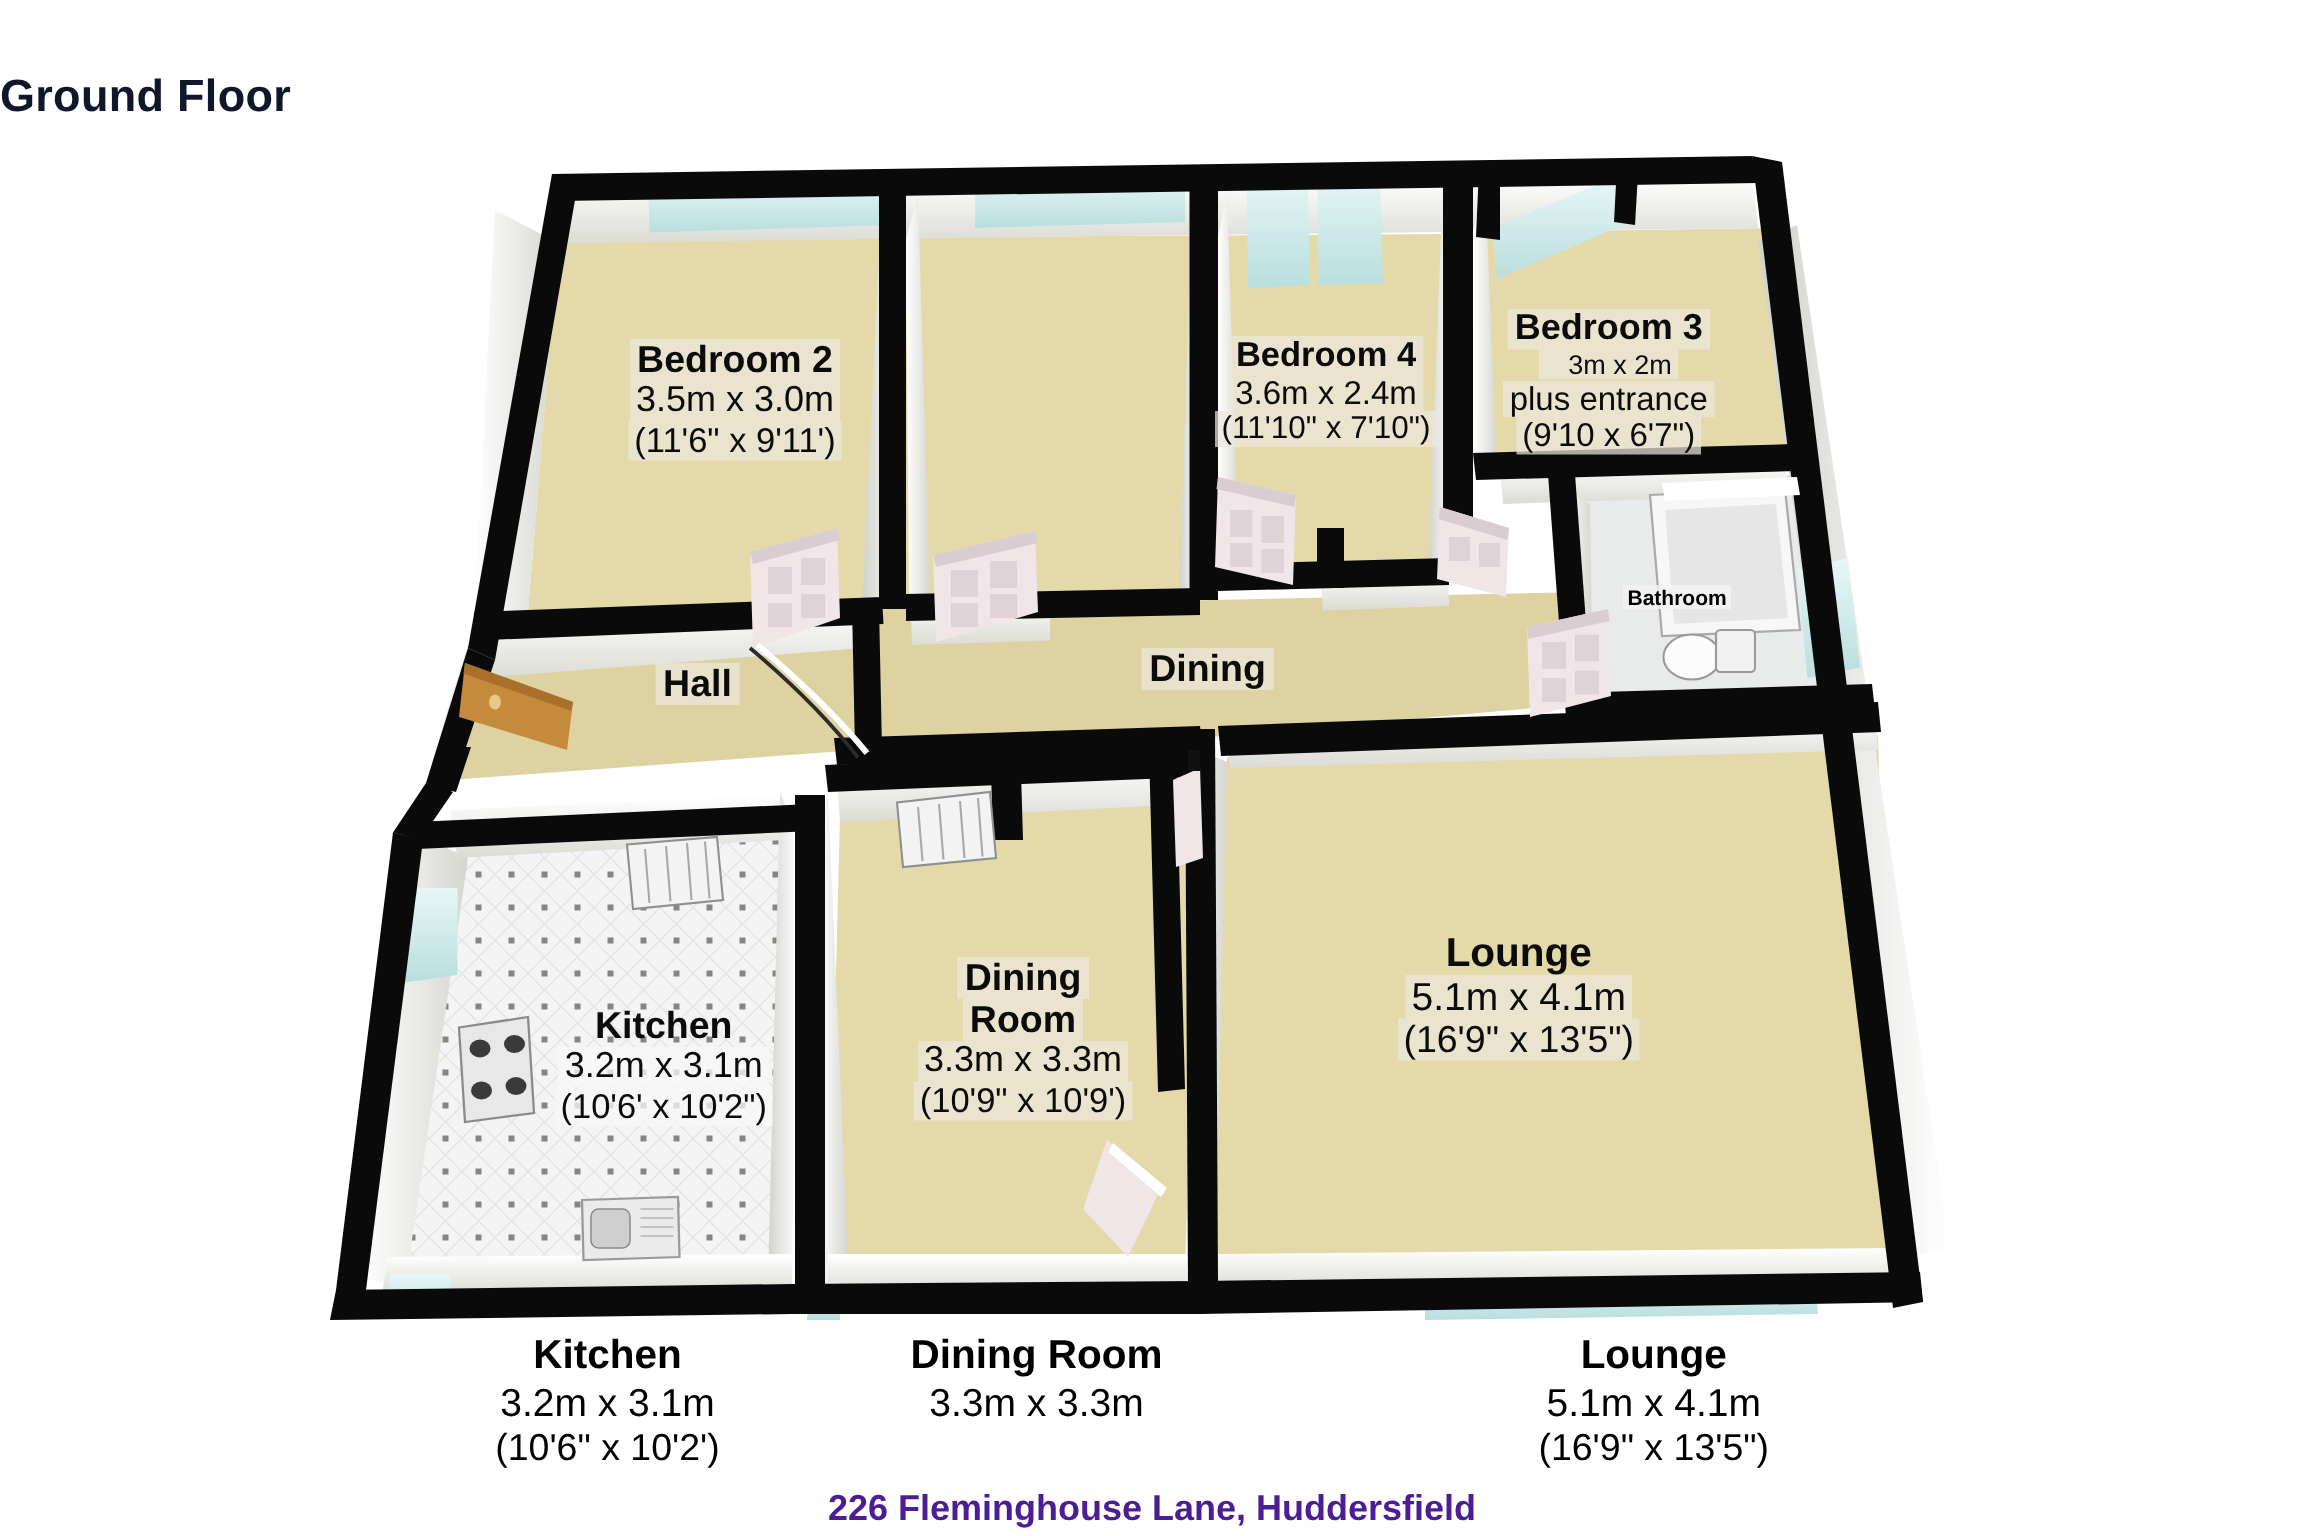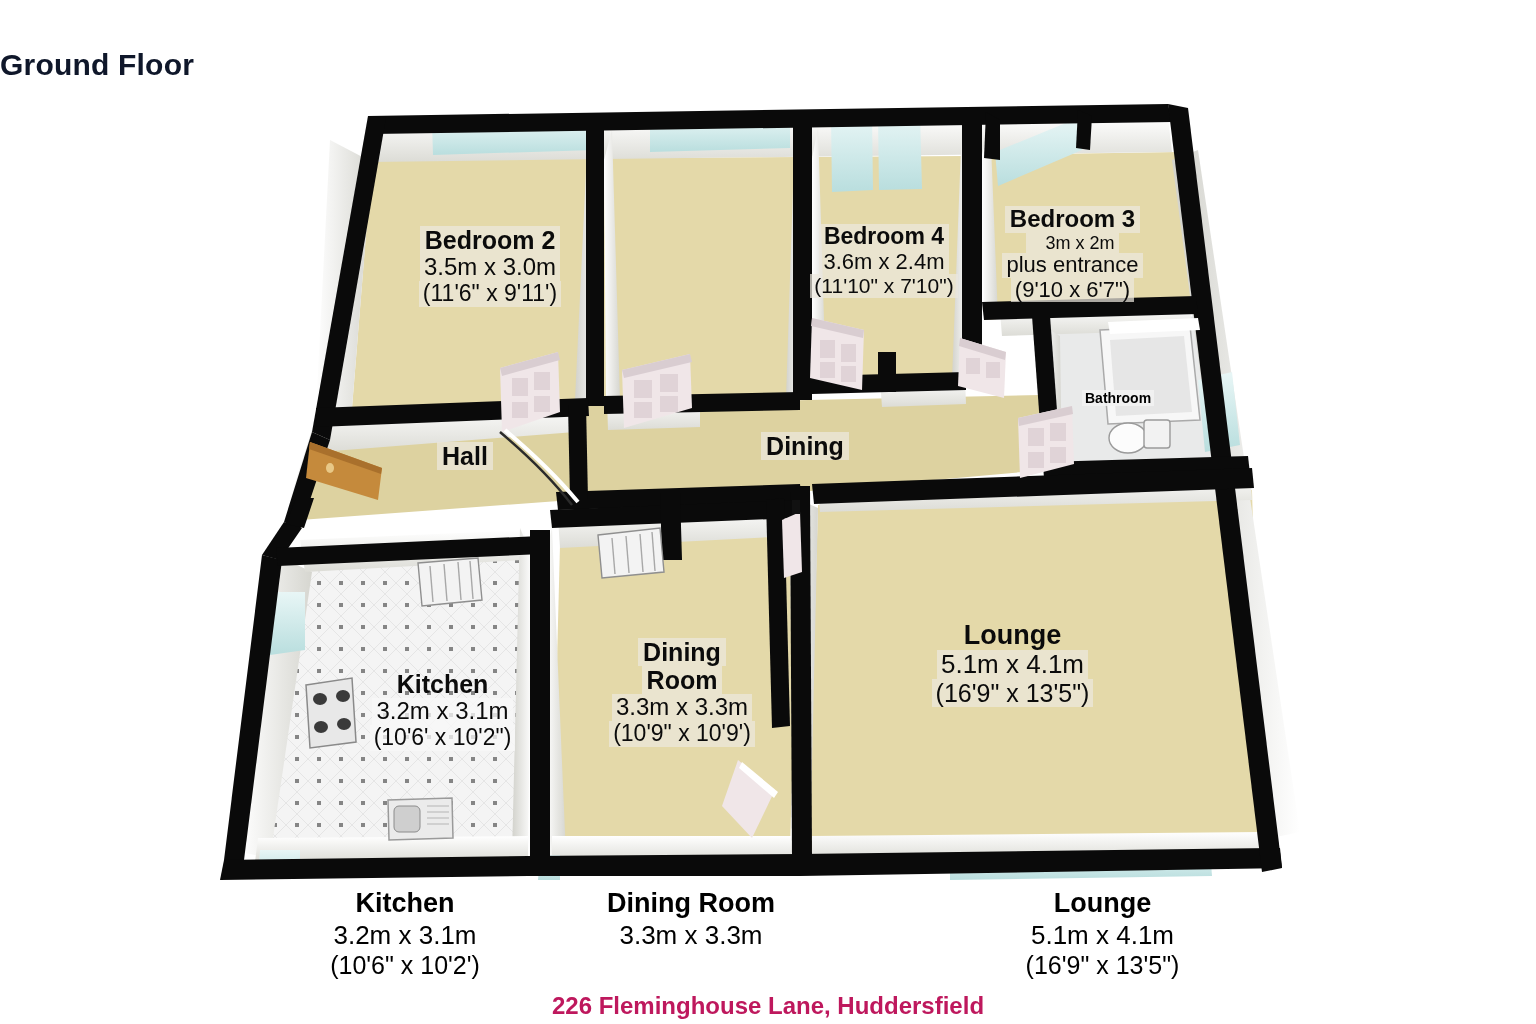--- a/index.html
+++ b/index.html
@@ -52,21 +52,21 @@
   }
   .legend .nm{font-size:27px;font-weight:bold;}
   .legend .dim{font-size:26px;}
   .legend .dim2{font-size:25px;}
   .disclaimer{
     position:absolute;left:0;right:0;text-align:center;
     font-size:18px;color:#141414;
   }
   .address{
     position:absolute;left:0;right:0;text-align:center;
-    font-size:24px;font-weight:bold;color:#be185d;
+    font-size:24px;font-weight:bold;color:#4c1d95;
   }
 
   
   svg#plan{position:absolute;left:0;top:0;width:1536px;height:1024px;}
   .wt{fill:#0a0a0a;}           
   .carpet{fill:#e4d9a9;}
   .carpet2{fill:#ddd2a0;}
   .tile{fill:#f4f4f4;}
   .tilegrey{fill:#e9eaea;}
   .door{fill:#f0e6e8;}

